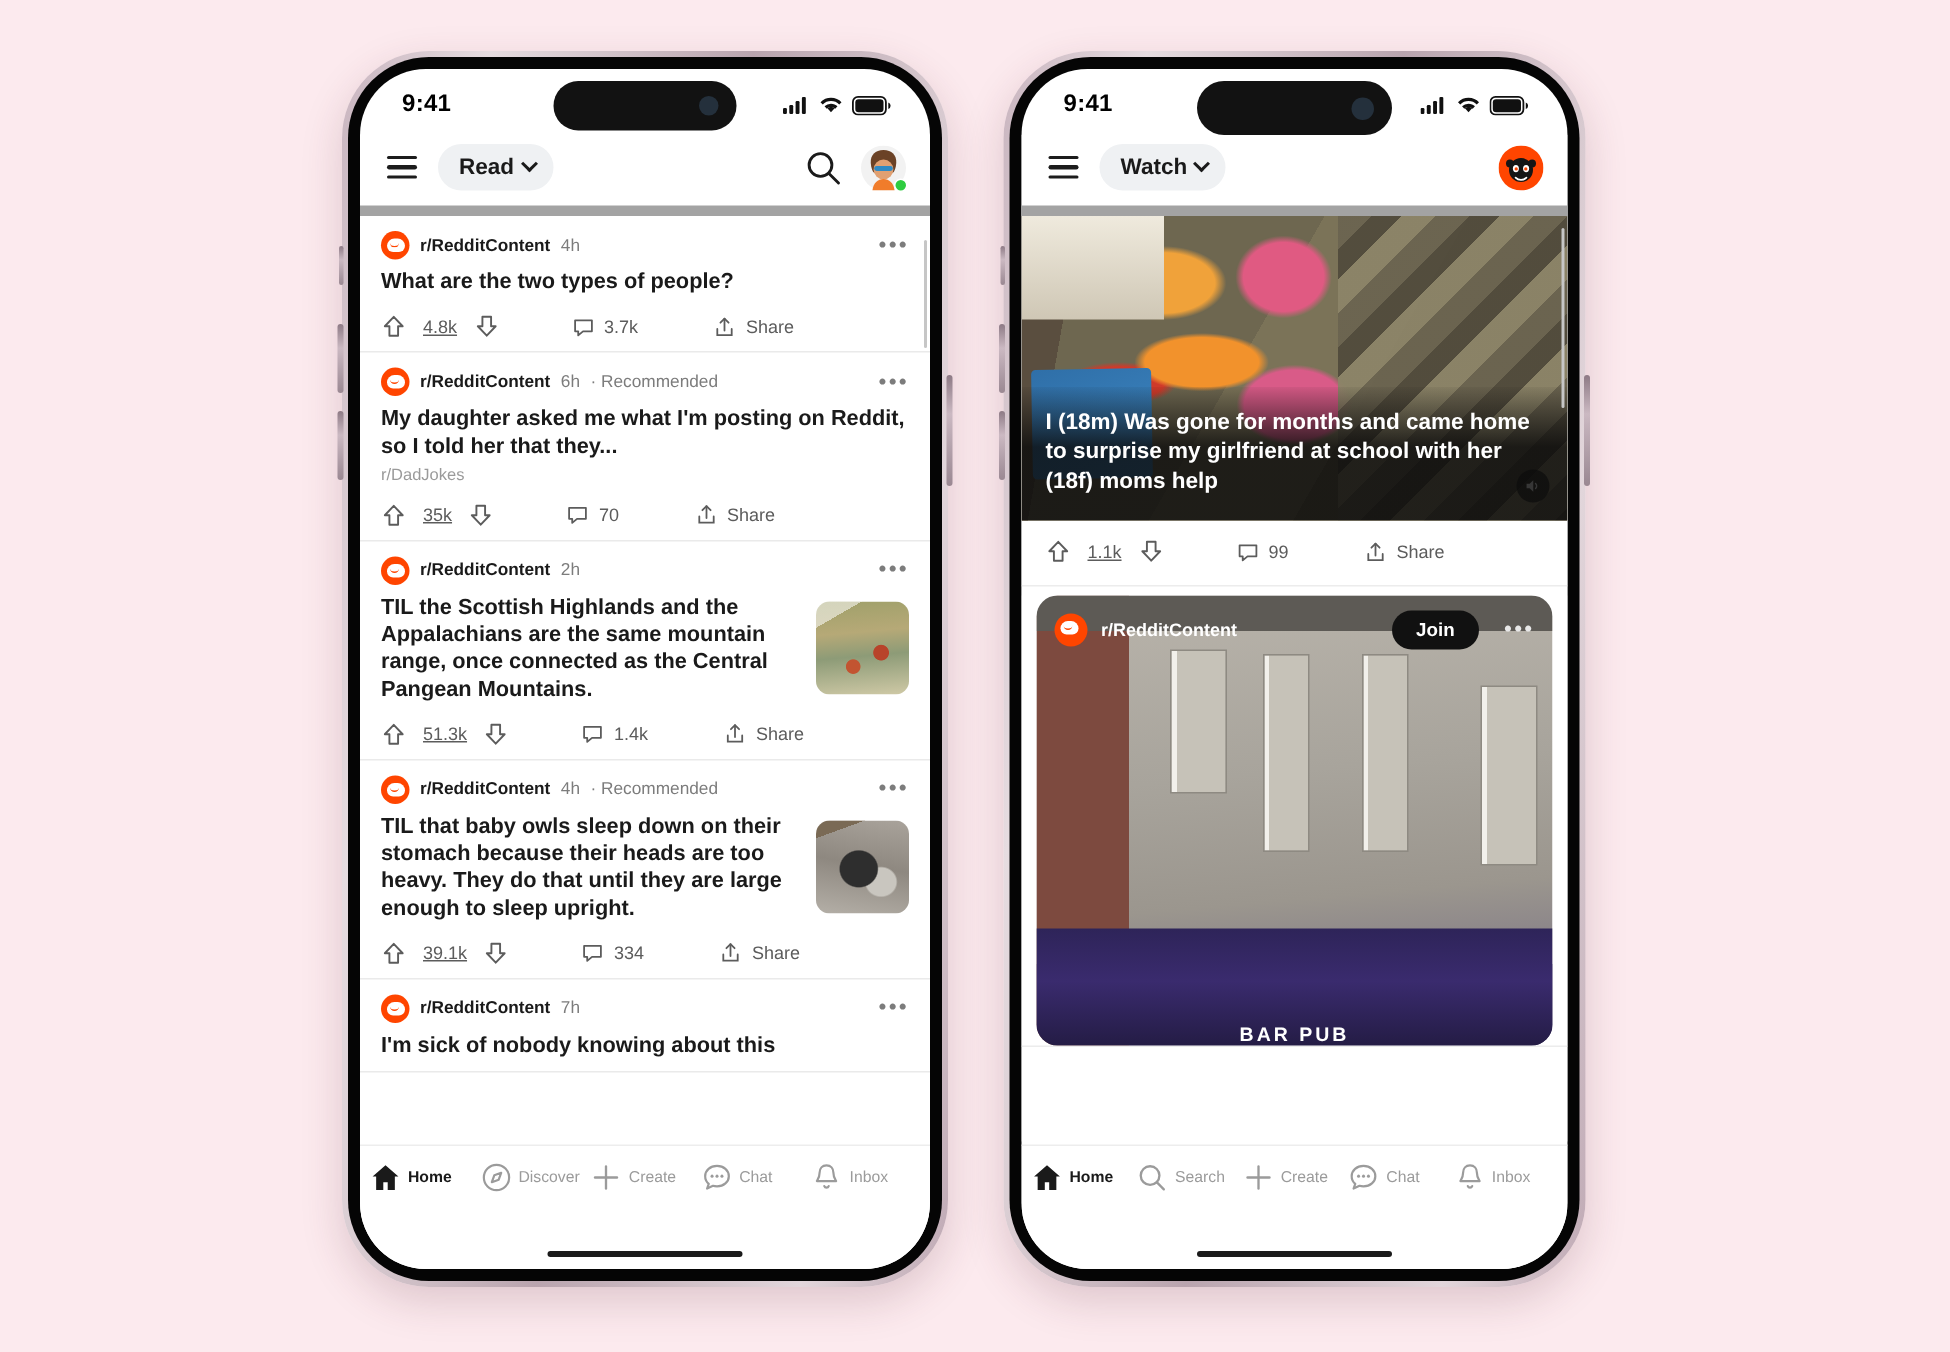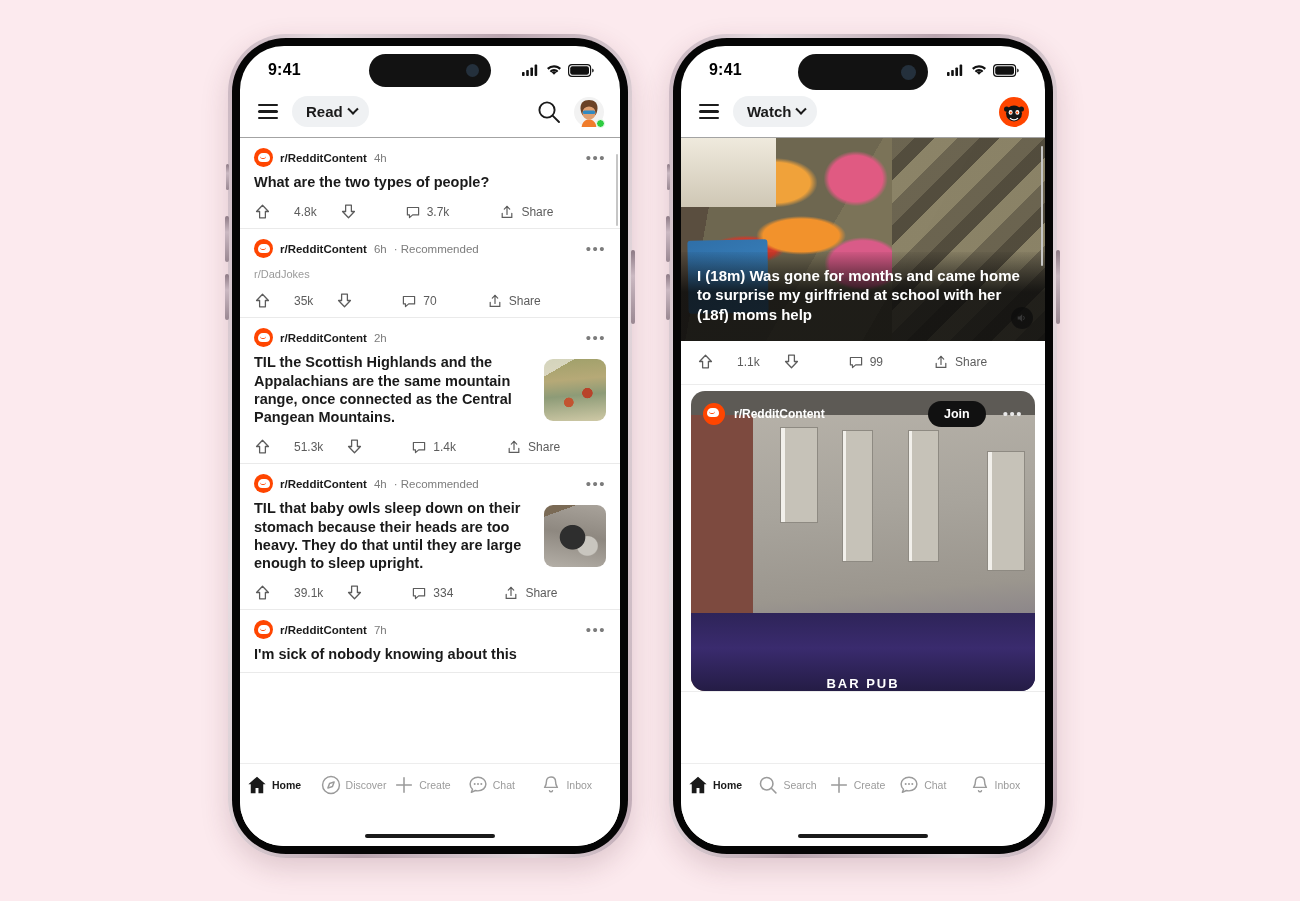--- a/index.html
+++ b/index.html
@@ -42,21 +42,21 @@
     background: #121212; border-radius: 20px;
     display: flex; align-items: center; justify-content: flex-end;
     z-index: 5;
   }
   .island .cam { width: 13px; height: 13px; border-radius: 50%; background: #24303c; margin-right: 12px; }
 
   
   .app-header {
     display: flex; align-items: center; gap: 12px;
     padding: 6px 16px 10px 16px; background: #fff;
-    border-bottom: 1px solid #a3a3a3; position: relative; z-index: 4;
+    border-bottom: 7px solid #a3a3a3; position: relative; z-index: 4;
   }
   .hamburger { display: flex; flex-direction: column; gap: 4px; cursor: pointer; padding: 4px 2px; }
   .hamburger i { display: block; width: 20px; height: 2.2px; background: #1c1c1c; border-radius: 2px; }
   .pill {
     display: inline-flex; align-items: center; gap: 6px;
     background: #eff1f3; border-radius: 20px; padding: 7px 12px 7px 14px;
     font-weight: 700; font-size: 15px; color: #1a1a1a; cursor: pointer;
   }
   .chev { width: 8px; height: 8px; border-right: 2px solid #1a1a1a; border-bottom: 2px solid #1a1a1a;
           transform: rotate(45deg) translate(-2px,-2px); }
@@ -85,21 +85,21 @@
      radial-gradient(circle at 70% 55%, #b8432a 0 9%, transparent 10%),
      radial-gradient(circle at 40% 70%, #c25431 0 8%, transparent 9%),
      linear-gradient(175deg,#9fa06a 0%,#b6a977 34%,#8d9b77 58%,#cfc9a6 100%); }
   .thumb.owl { background:
      linear-gradient(160deg, #7a6a55 0 14%, transparent 14%),
      radial-gradient(ellipse at 46% 52%, #2e2e2e 0 26%, transparent 28%),
      radial-gradient(ellipse at 70% 66%, #c9c6bf 0 16%, transparent 18%),
      linear-gradient(190deg,#a9a39b 0%,#8e8880 48%,#b4afa7 100%); }
   .actions { display: flex; align-items: center; gap: 0; margin-top: 12px; }
   .act { display: flex; align-items: center; gap: 6px; font-size: 12px; color: #5c5c5c; cursor: pointer; }
-  .act.votes { gap: 23px; }
+  .act.votes { gap: 11px; text-decoration: underline; }
   .act.spc-comments { margin-left: 48px; }
   .act.spc-share { margin-left: 50px; }
 
   
   .botnav {
     position: absolute; left: 0; right: 0; bottom: 0;
     background: #fff; border-top: 1px solid #ededed;
     display: flex; align-items: flex-start; justify-content: space-around;
     padding: 10px 6px 0 6px; z-index: 8;
   }
@@ -264,20 +264,21 @@
         <div class="post">
           <div class="post-head">
             <span class="snoo"></span>
             <span class="sub">r/RedditContent</span>
             <span class="meta">6h</span>
             <span class="meta">· Recommended</span>
             <span class="dots">•••</span>
           </div>
           <div class="post-body">
             <div>
+              <div class="title">My daughter asked me what I'm posting on Reddit, so I told her that they...</div>
               <div class="crosspost">r/DadJokes</div>
             </div>
           </div>
           <div class="actions">
             <div class="act votes">
               <svg width="17" height="17" viewBox="0 0 20 20">
                 <path d="M10 2.6 17 10h-3.6v7.4H6.6V10H3z" fill="none" stroke="#5c5c5c" stroke-width="1.5" stroke-linejoin="round"></path>
               </svg>
               <span>35k</span>
               <svg width="17" height="17" viewBox="0 0 20 20">

